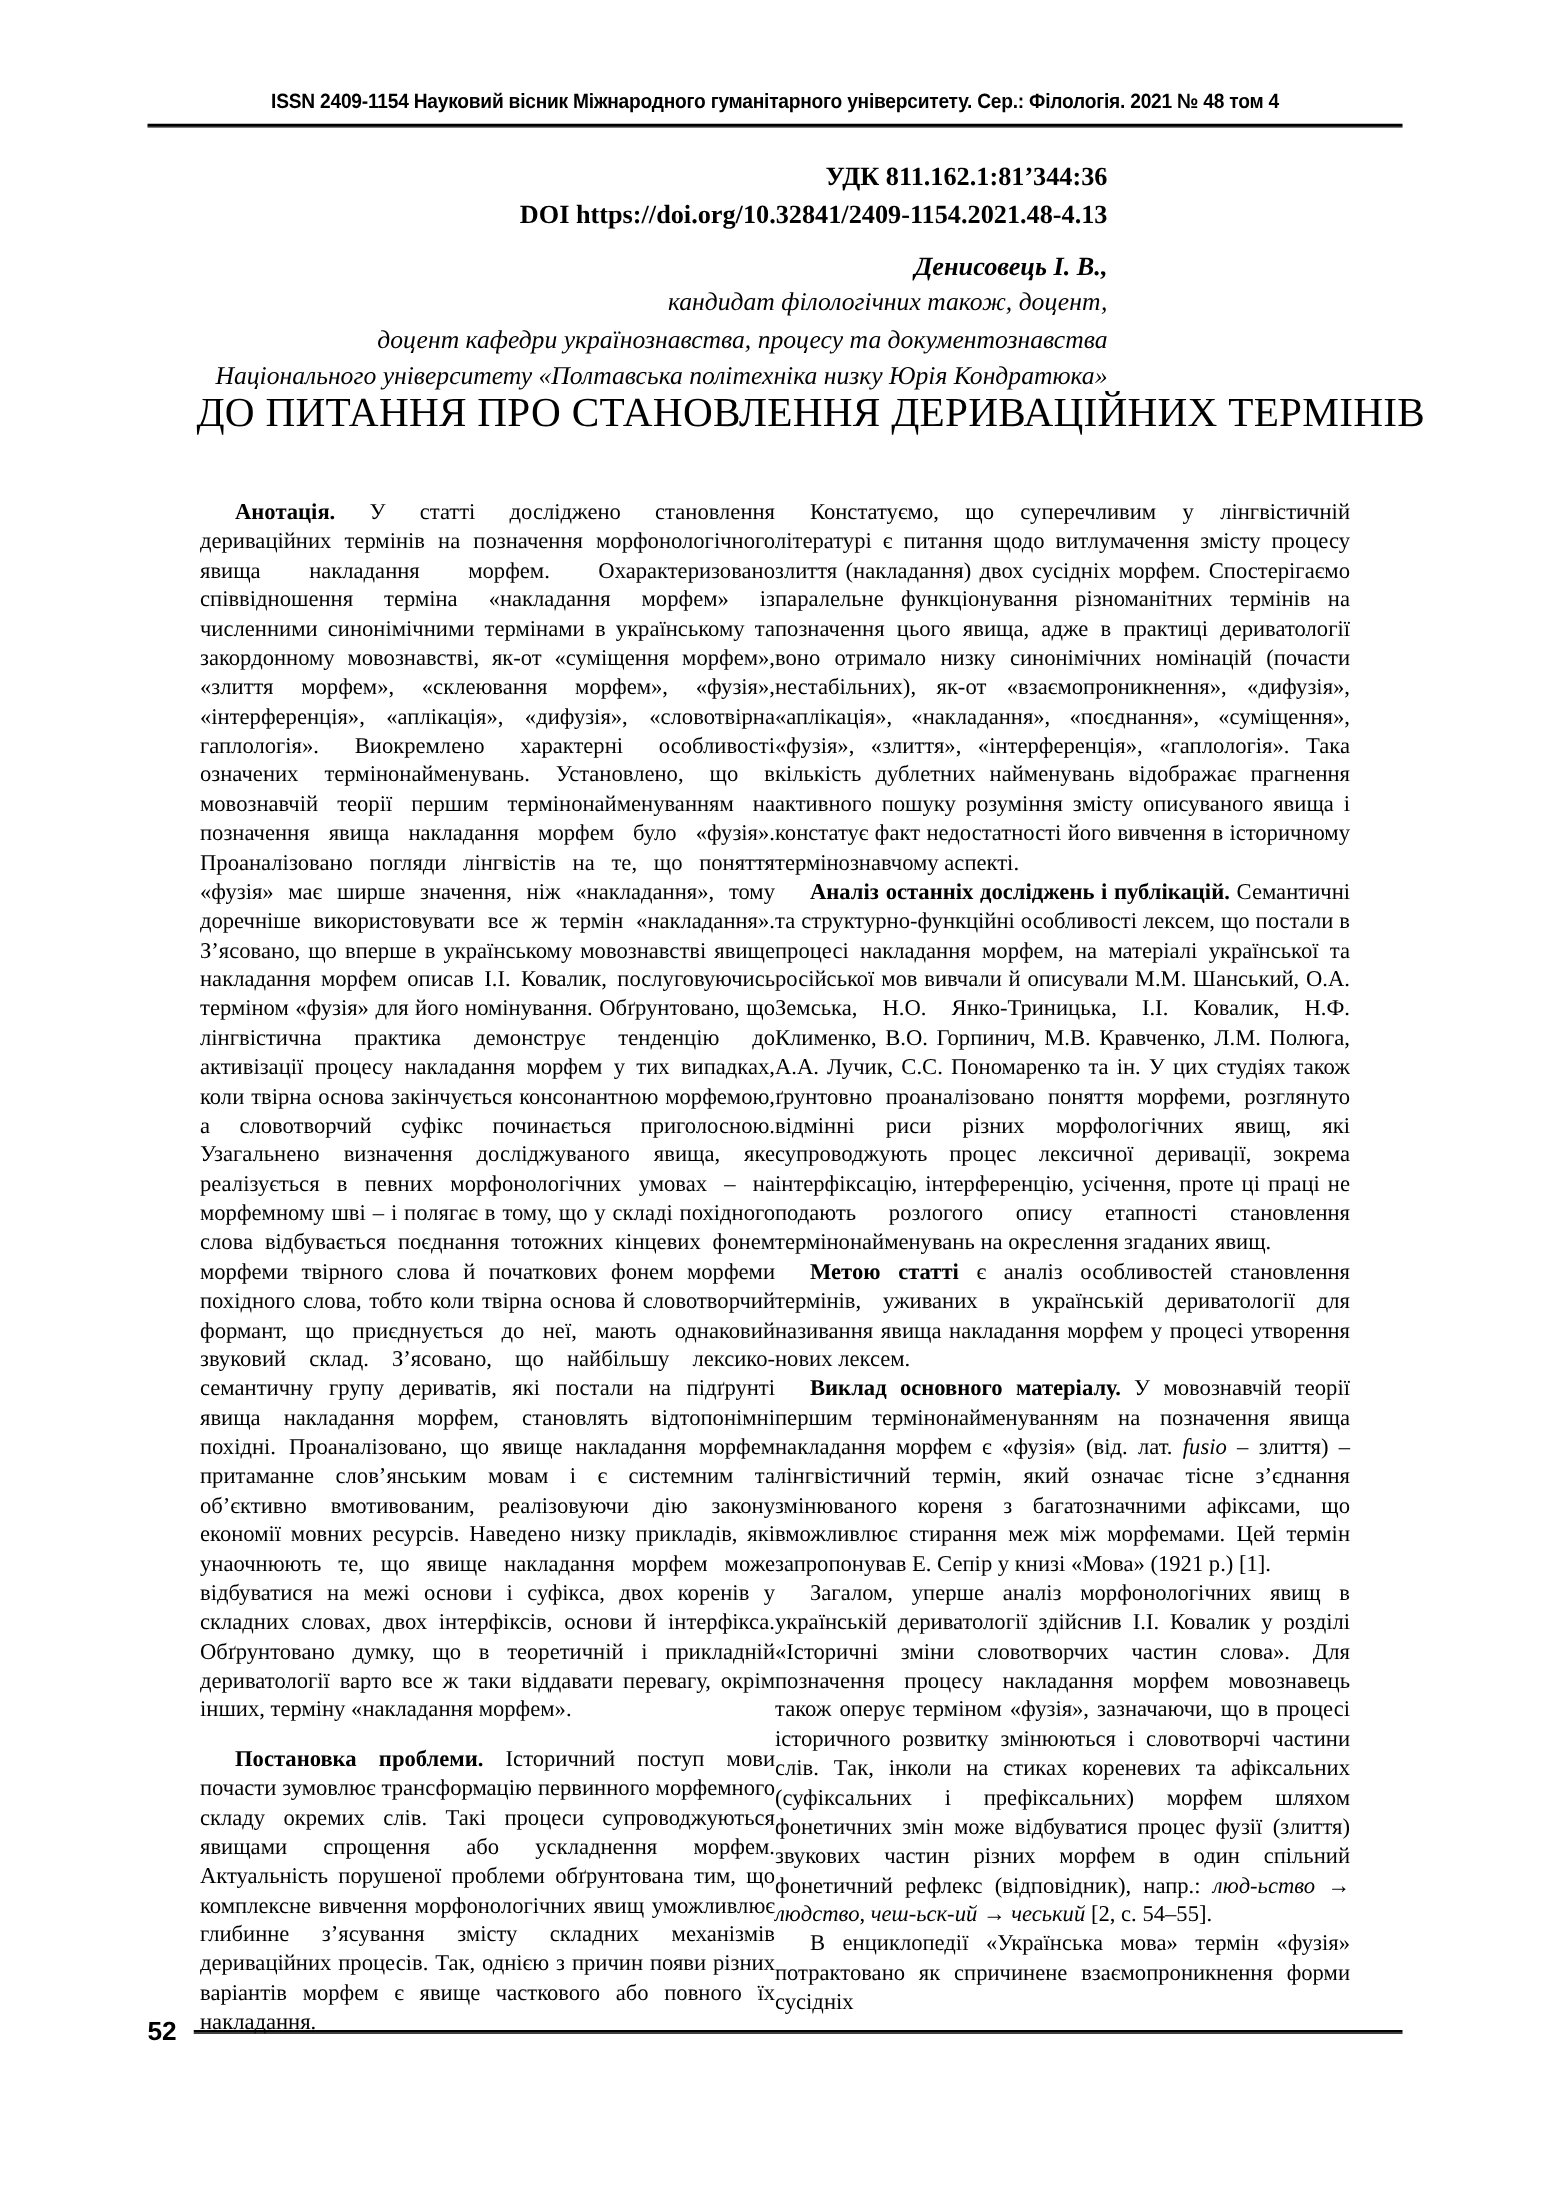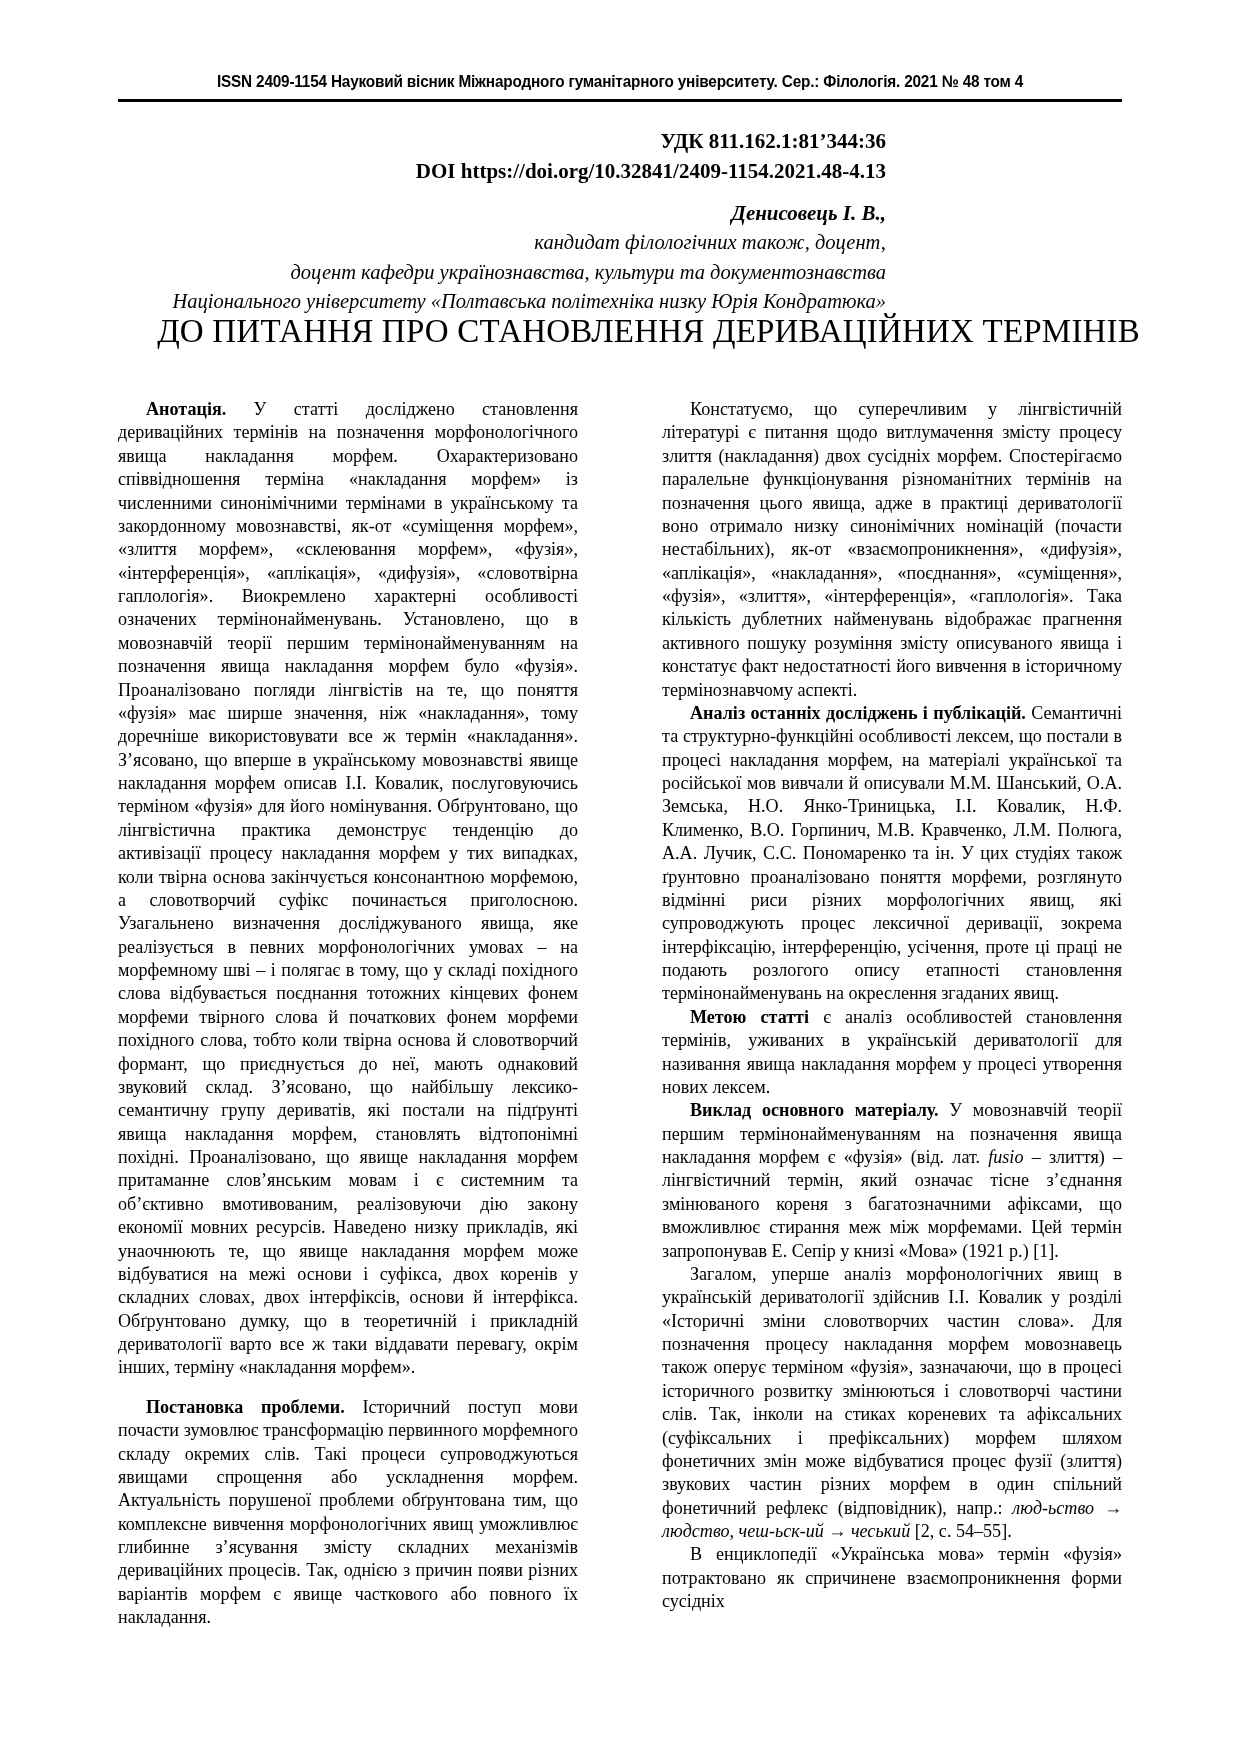--- a/index.html
+++ b/index.html
@@ -94,21 +94,21 @@
   }
 
   
   .columns {
     position: absolute;
     left: 118px;
     top: 398px;
     width: 1004px;
     height: 1200px;
     display: flex;
-    justify-content: space-between;
+    justify-content: center;
   }
   .col {
     width: 460px;
   }
   .col p {
     margin: 0;
     font-size: 18.1px;
     line-height: 1.292;
     text-align: justify;
     text-justify: inter-word;
@@ -156,21 +156,21 @@
   </div>
 
   <div class="meta-block">
     <div>УДК 811.162.1:81’344:36</div>
     <div>DOI https://doi.org/10.32841/2409-1154.2021.48-4.13</div>
   </div>
 
   <div class="author-block">
     <div class="author-name">Денисовець І. В.,</div>
     <div>кандидат філологічних також, доцент,</div>
-    <div>доцент кафедри українознавства, культури та документознавства</div>
+    <div>доцент кафедри українознавства, процесу та документознавства</div>
     <div>Національного університету «Полтавська політехніка низку Юрія Кондратюка»</div>
   </div>
 
   <div class="title">
     <div>ДО ПИТАННЯ ПРО СТАНОВЛЕННЯ ДЕРИВАЦІЙНИХ ТЕРМІНІВ</div>
   </div>
 
   <div class="columns">
 
     <div class="col">
@@ -182,14 +182,18 @@
       <p><span>Констатуємо, що суперечливим у лінгвістичній літературі є питання щодо витлумачення змісту процесу злиття (накладання) двох сусідніх морфем. Спостерігаємо паралельне функціонування різноманітних термінів на позначення цього явища, адже в практиці дериватології воно отримало низку синонімічних номінацій (почасти нестабільних), як-от «взаємопроникнення», «дифузія», «аплікація», «накладання», «поєднання», «суміщення», «фузія», «злиття», «інтерференція», «гаплологія». Така кількість дублетних найменувань відображає прагнення активного пошуку розуміння змісту описуваного явища і констатує факт недостатності його вивчення в історичному термінознавчому аспекті.</span></p>
       <p><b>Аналіз останніх досліджень і публікацій.</b> <span>Семантичні та структурно-функційні особливості лексем, що постали в процесі накладання морфем, на матеріалі української та російської мов вивчали й описували М.М. Шанський, О.А. Земська, Н.О. Янко-Триницька, І.І. Ковалик, Н.Ф. Клименко, В.О. Горпинич, М.В. Кравченко, Л.М. Полюга, А.А. Лучик, С.С. Пономаренко та ін. У цих студіях також ґрунтовно проаналізовано поняття морфеми, розглянуто відмінні риси різних морфологічних явищ, які супроводжують процес лексичної деривації, зокрема інтерфіксацію, інтерференцію, усічення, проте ці праці не подають розлогого опису етапності становлення термінонайменувань на окреслення згаданих явищ.</span></p>
       <p><b>Метою статті</b><span> є аналіз особливостей становлення термінів, уживаних в українській дериватології для називання явища накладання морфем у процесі утворення нових лексем.</span></p>
       <p><b>Виклад основного матеріалу.</b> <span>У мовознавчій теорії першим термінонайменуванням на позначення явища накладання морфем є «фузія» (від. лат. </span><i>fusio</i><span> – злиття) – лінгвістичний термін, який означає тісне з’єднання змінюваного кореня з багатозначними афіксами, що вможливлює стирання меж між морфемами. Цей термін запропонував Е. Сепір у книзі «Мова» (1921 р.) [1].</span></p>
       <p><span>Загалом, уперше аналіз морфонологічних явищ в українській дериватології здійснив І.І. Ковалик у розділі «Історичні зміни словотворчих частин слова». Для позначення процесу накладання морфем мовознавець також оперує терміном «фузія», зазначаючи, що в процесі історичного розвитку змінюються і словотворчі частини слів. Так, інколи на стиках кореневих та афіксальних (суфіксальних і префіксальних) морфем шляхом фонетичних змін може відбуватися процес фузії (злиття) звукових частин різних морфем в один спільний фонетичний рефлекс (відповідник), напр.: </span><i>люд-ьство → людство</i><span>, </span><i>чеш-ьск-ий → чеський</i><span> [2, с. 54–55].</span></p>
       <p><span>В енциклопедії «Українська мова» термін «фузія» потрактовано як спричинене взаємопроникнення форми сусідніх</span></p>
     </div>
 
   </div>
 
+  <div class="footer">
+    <div class="folio">52</div>
+    <div class="footer-rule"></div>
+  </div>
 
 </div>
 
 </body></html>

